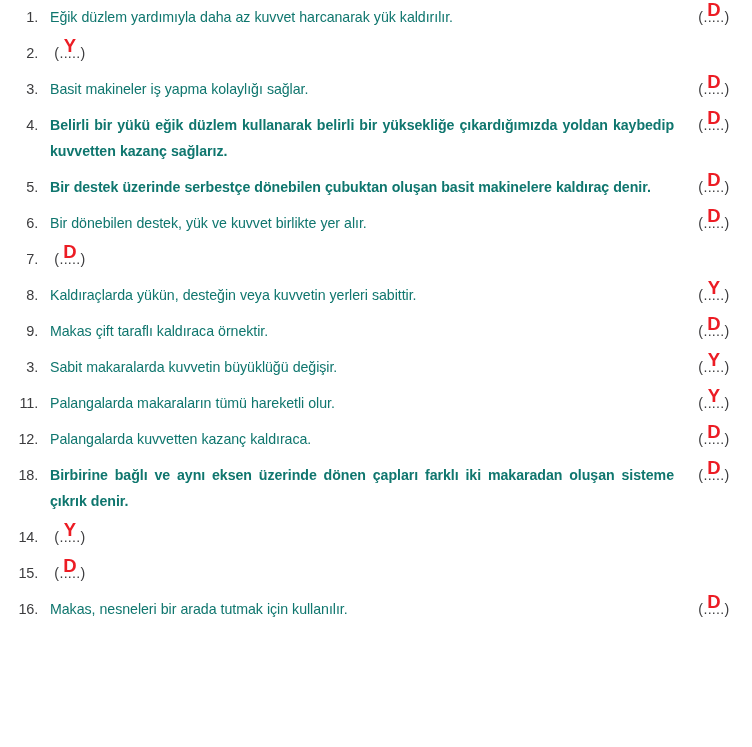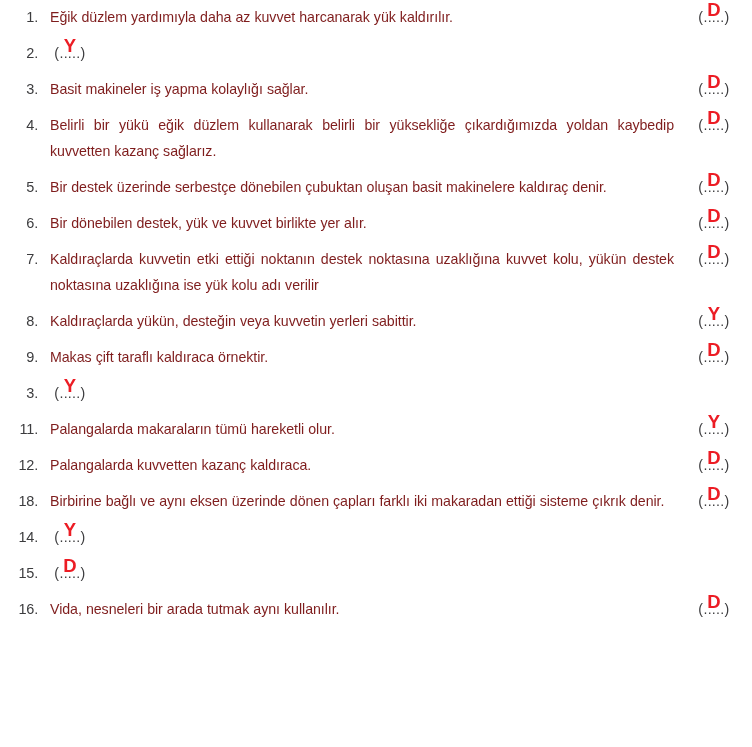--- a/index.html
+++ b/index.html
@@ -42,28 +42,29 @@
     padding-right: 0;
     white-space: nowrap;
   }
 
   .qtext {
     flex: 1 1 auto;
     margin-left: 12px;
     margin-right: 8px;
     font-size: 14.2px;
     line-height: 26px;
-    color: #7f1d1d;
+    color: #0f766e;
     text-align: justify;
     hyphens: manual;
     letter-spacing: -0.05px;
     word-spacing: 0.2px;
   }
   .qtext.tight {
     text-align: justify;
+    font-weight: bold;
   }
   .qtext.single {
     text-align: left;
   }
 
   .qans {
     flex: 0 0 64px;
     width: 64px;
     position: relative;
     height: 26px;
@@ -152,21 +153,20 @@
     <div class="qnum">6.</div>
     <div class="qtext single">Bir dönebilen destek, yük ve kuvvet birlikte yer alır.</div>
     <div class="qans">
       <span class="blankline">(.....)</span>
       <span class="ansletter">D</span>
     </div>
   </div>
 
   <div class="qrow two-line">
     <div class="qnum">7.</div>
-    <div class="qtext tight">Kaldıraçlarda kuvvetin etki ettiği noktanın destek noktasına uzaklığına kuvvet kolu, yü­kün destek noktasına uzaklığına ise yük kolu adı verilir</div>
     <div class="qans">
       <span class="blankline">(.....)</span>
       <span class="ansletter">D</span>
     </div>
   </div>
 
   <div class="qrow">
     <div class="qnum">8.</div>
     <div class="qtext single">Kaldıraçlarda yükün, desteğin veya kuvvetin yerleri sabittir.</div>
     <div class="qans">
@@ -179,20 +179,21 @@
     <div class="qnum">9.</div>
     <div class="qtext single">Makas çift taraflı kaldıraca örnektir.</div>
     <div class="qans">
       <span class="blankline">(.....)</span>
       <span class="ansletter">D</span>
     </div>
   </div>
 
   <div class="qrow">
     <div class="qnum">3.</div>
+    <div class="qtext single">Sabit makaralarda kuvvetin büyüklüğü değişir.</div>
     <div class="qans">
       <span class="blankline">(.....)</span>
       <span class="ansletter">Y</span>
     </div>
   </div>
 
   <div class="qrow">
     <div class="qnum">11.</div>
     <div class="qtext single">Palangalarda makaraların tümü hareketli olur.</div>
     <div class="qans">
@@ -205,21 +206,21 @@
     <div class="qnum">12.</div>
     <div class="qtext single">Palangalarda kuvvetten kazanç kaldıraca.</div>
     <div class="qans">
       <span class="blankline">(.....)</span>
       <span class="ansletter">D</span>
     </div>
   </div>
 
   <div class="qrow two-line">
     <div class="qnum">18.</div>
-    <div class="qtext tight">Birbirine bağlı ve aynı eksen üzerinde dönen çapları farklı iki makaradan ettiği sisteme çıkrık denir.</div>
+    <div class="qtext tight">Birbirine bağlı ve aynı eksen üzerinde dönen çapları farklı iki makaradan oluşan sisteme çıkrık denir.</div>
     <div class="qans">
       <span class="blankline">(.....)</span>
       <span class="ansletter">D</span>
     </div>
   </div>
 
   <div class="qrow">
     <div class="qnum">14.</div>
     <div class="qans">
       <span class="blankline">(.....)</span>
@@ -230,20 +231,20 @@
   <div class="qrow">
     <div class="qnum">15.</div>
     <div class="qans">
       <span class="blankline">(.....)</span>
       <span class="ansletter">D</span>
     </div>
   </div>
 
   <div class="qrow">
     <div class="qnum">16.</div>
-    <div class="qtext single">Vida, nesneleri bir arada tutmak aynı kullanılır.</div>
+    <div class="qtext single">Makas, nesneleri bir arada tutmak için kullanılır.</div>
     <div class="qans">
       <span class="blankline">(.....)</span>
       <span class="ansletter">D</span>
     </div>
   </div>
 
 </div>
 
 </body></html>

